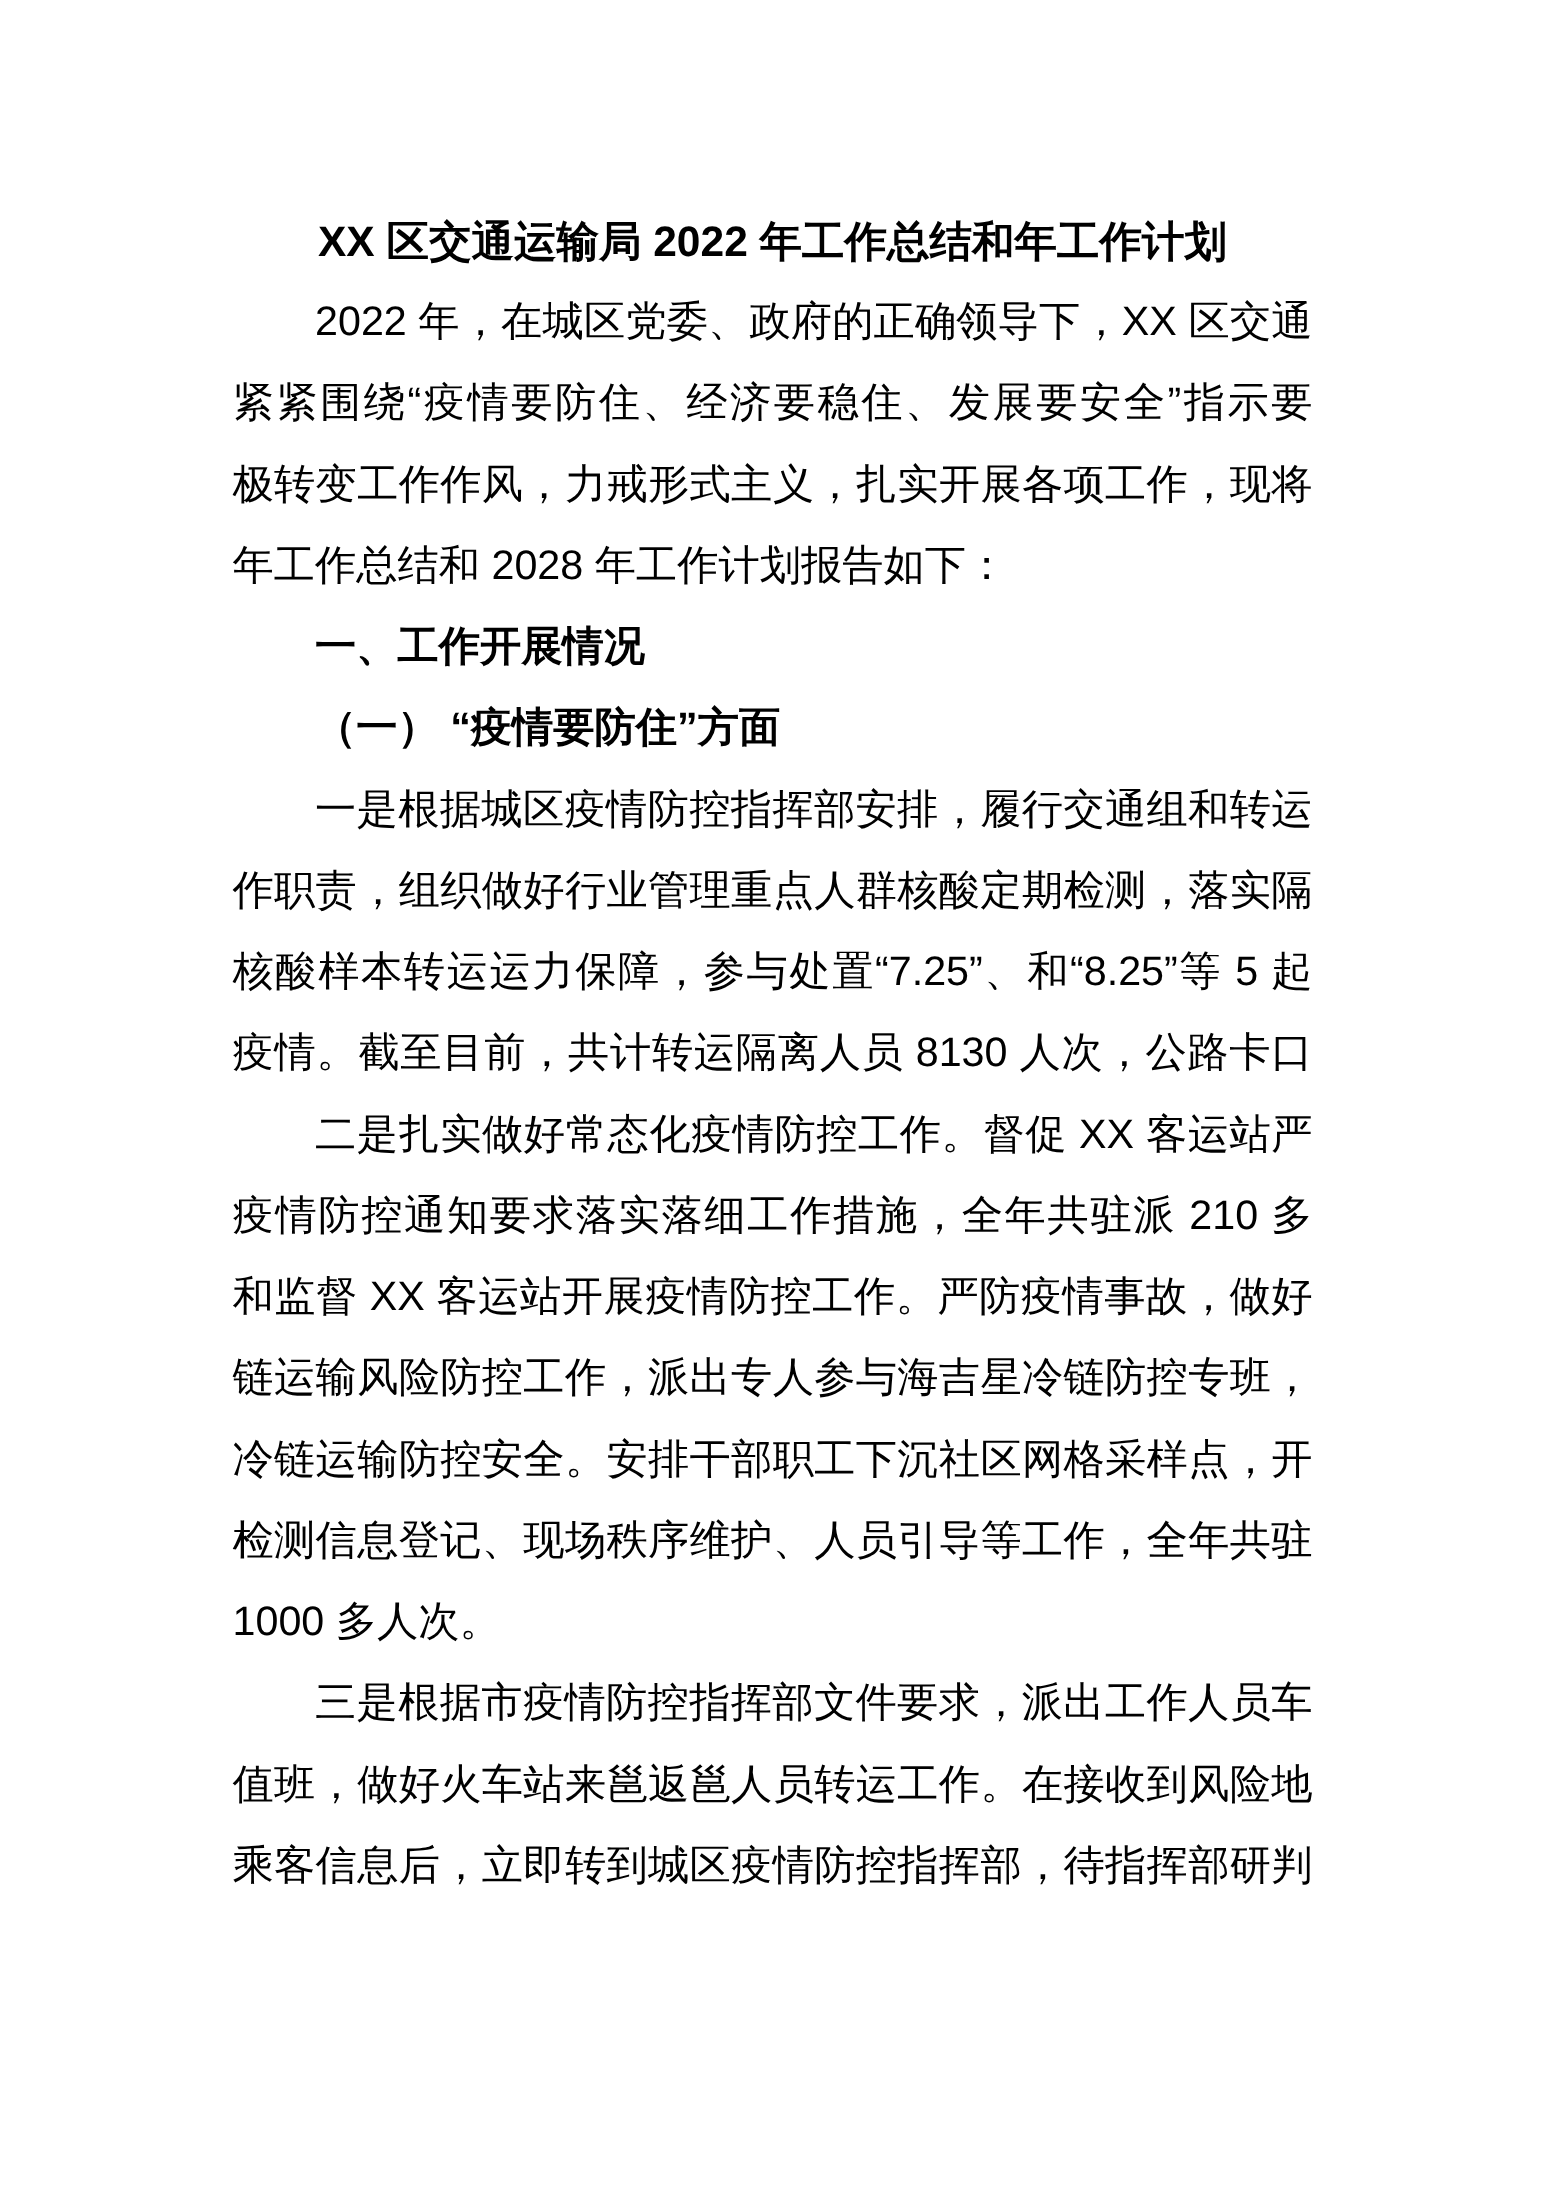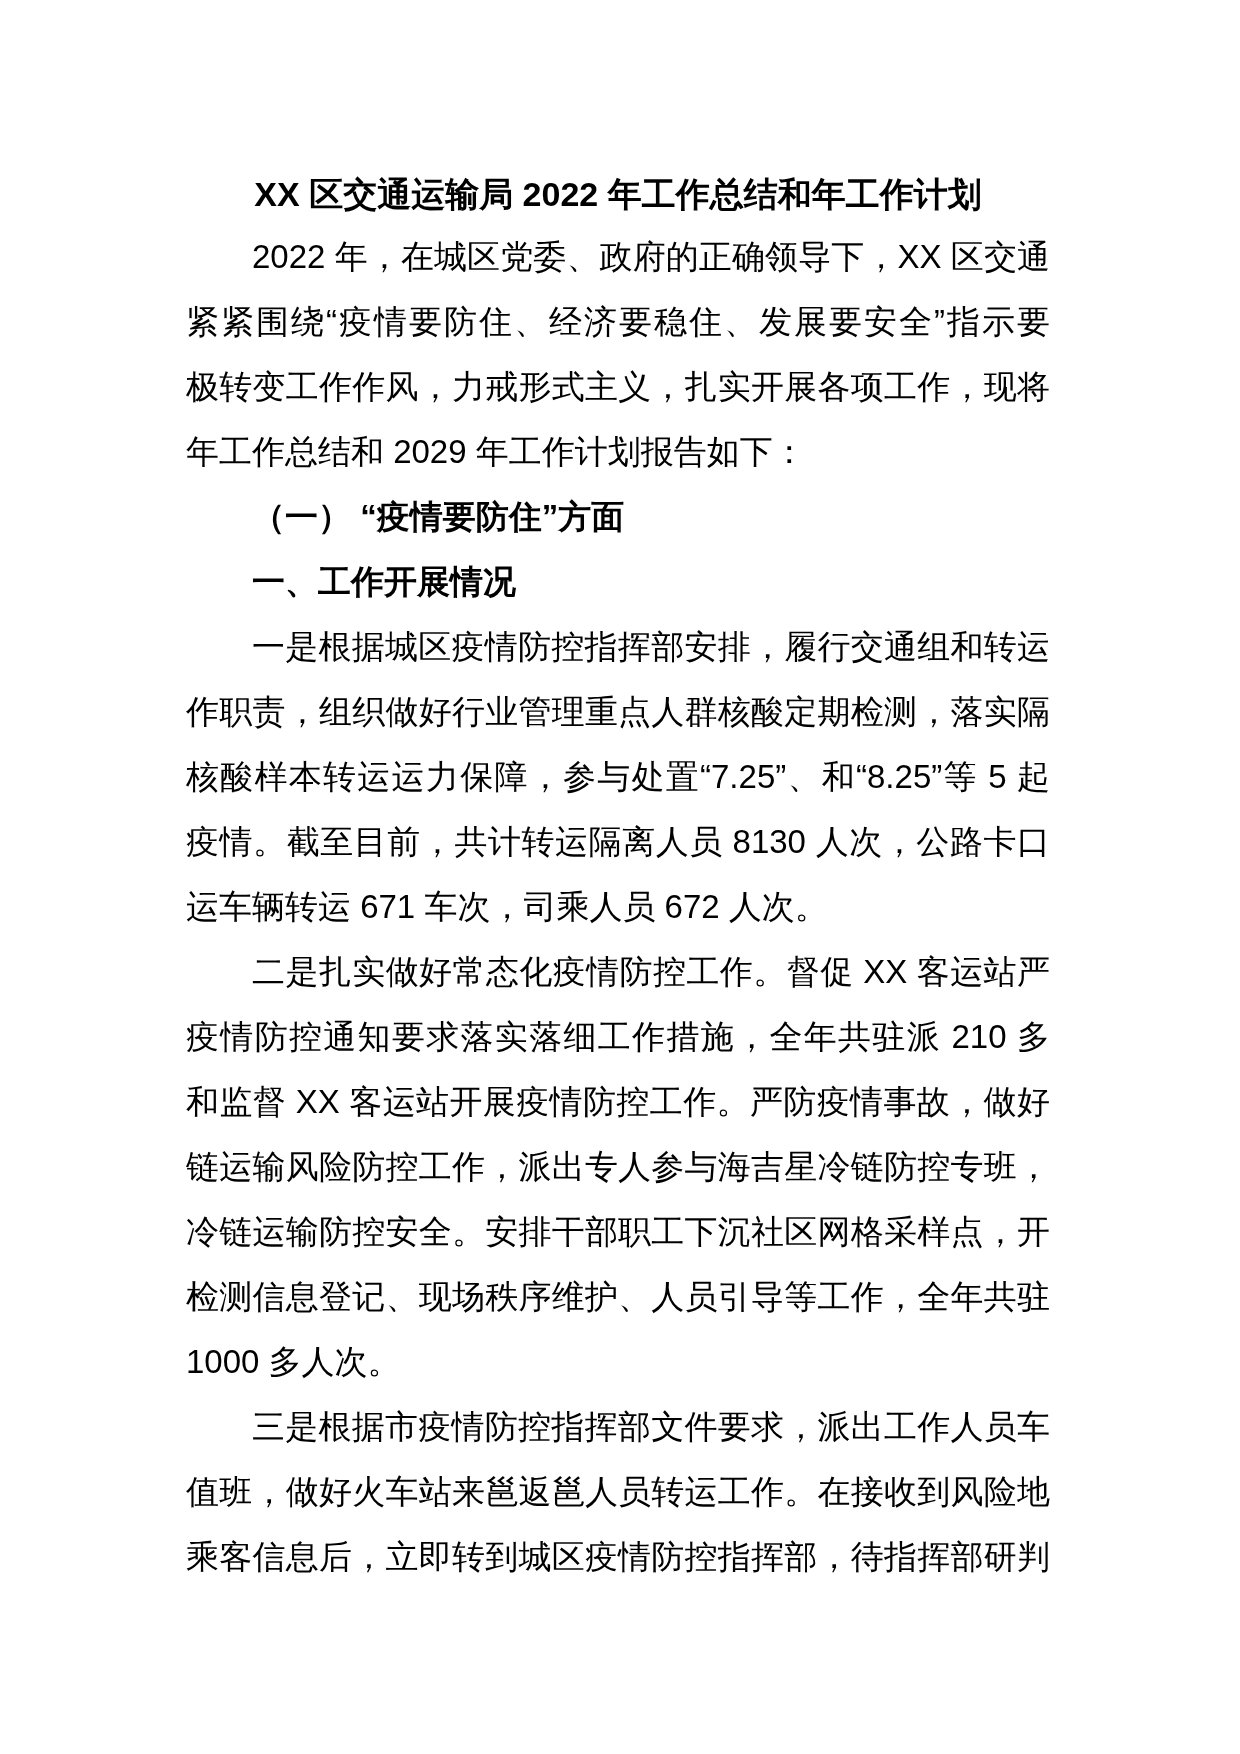--- a/index.html
+++ b/index.html
@@ -52,28 +52,27 @@
 </head>
 <body>
 
 <div class="page">
   <h1 class="doc-title">XX 区交通运输局 2022 年工作总结和年工作计划</h1>
 
   <div class="doc-body">
     <div class="line j indent">2022 年，在城区党委、政府的正确领导下，XX 区交通运输局</div>
     <div class="line j">紧紧围绕“疫情要防住、经济要稳住、发展要安全”指示要求，积</div>
     <div class="line j">极转变工作作风，力戒形式主义，扎实开展各项工作，现将 2022</div>
-    <div class="line">年工作总结和 2029 年工作计划报告如下：</div>
+    <div class="line">年工作总结和 2028 年工作计划报告如下：</div>
+    <div class="line heading">一、工作开展情况</div>
     <div class="line heading">（一） “疫情要防住”方面</div>
-    <div class="line heading">一、工作开展情况</div>
     <div class="line j indent">一是根据城区疫情防控指挥部安排，履行交通组和转运专班工</div>
     <div class="line j">作职责，组织做好行业管理重点人群核酸定期检测，落实隔离人员、</div>
     <div class="line j">核酸样本转运运力保障，参与处置“7.25”、和“8.25”等 5 起突发</div>
     <div class="line j">疫情。截至目前，共计转运隔离人员 8130 人次，公路卡口引导货</div>
-    <div class="line">运车辆转运 671 车次，司乘人员 672 人次。</div>
     <div class="line j indent">二是扎实做好常态化疫情防控工作。督促 XX 客运站严格按照</div>
     <div class="line j">疫情防控通知要求落实落细工作措施，全年共驻派 210 多人次指导</div>
     <div class="line j">和监督 XX 客运站开展疫情防控工作。严防疫情事故，做好进口冷</div>
     <div class="line j">链运输风险防控工作，派出专人参与海吉星冷链防控专班，确保了</div>
     <div class="line j">冷链运输防控安全。安排干部职工下沉社区网格采样点，开展核酸</div>
     <div class="line j">检测信息登记、现场秩序维护、人员引导等工作，全年共驻派</div>
     <div class="line">1000 多人次。</div>
     <div class="line j indent">三是根据市疫情防控指挥部文件要求，派出工作人员车站驻点</div>
     <div class="line j">值班，做好火车站来邕返邕人员转运工作。在接收到风险地区返邕</div>
     <div class="line j">乘客信息后，立即转到城区疫情防控指挥部，待指挥部研判旅客情</div>

